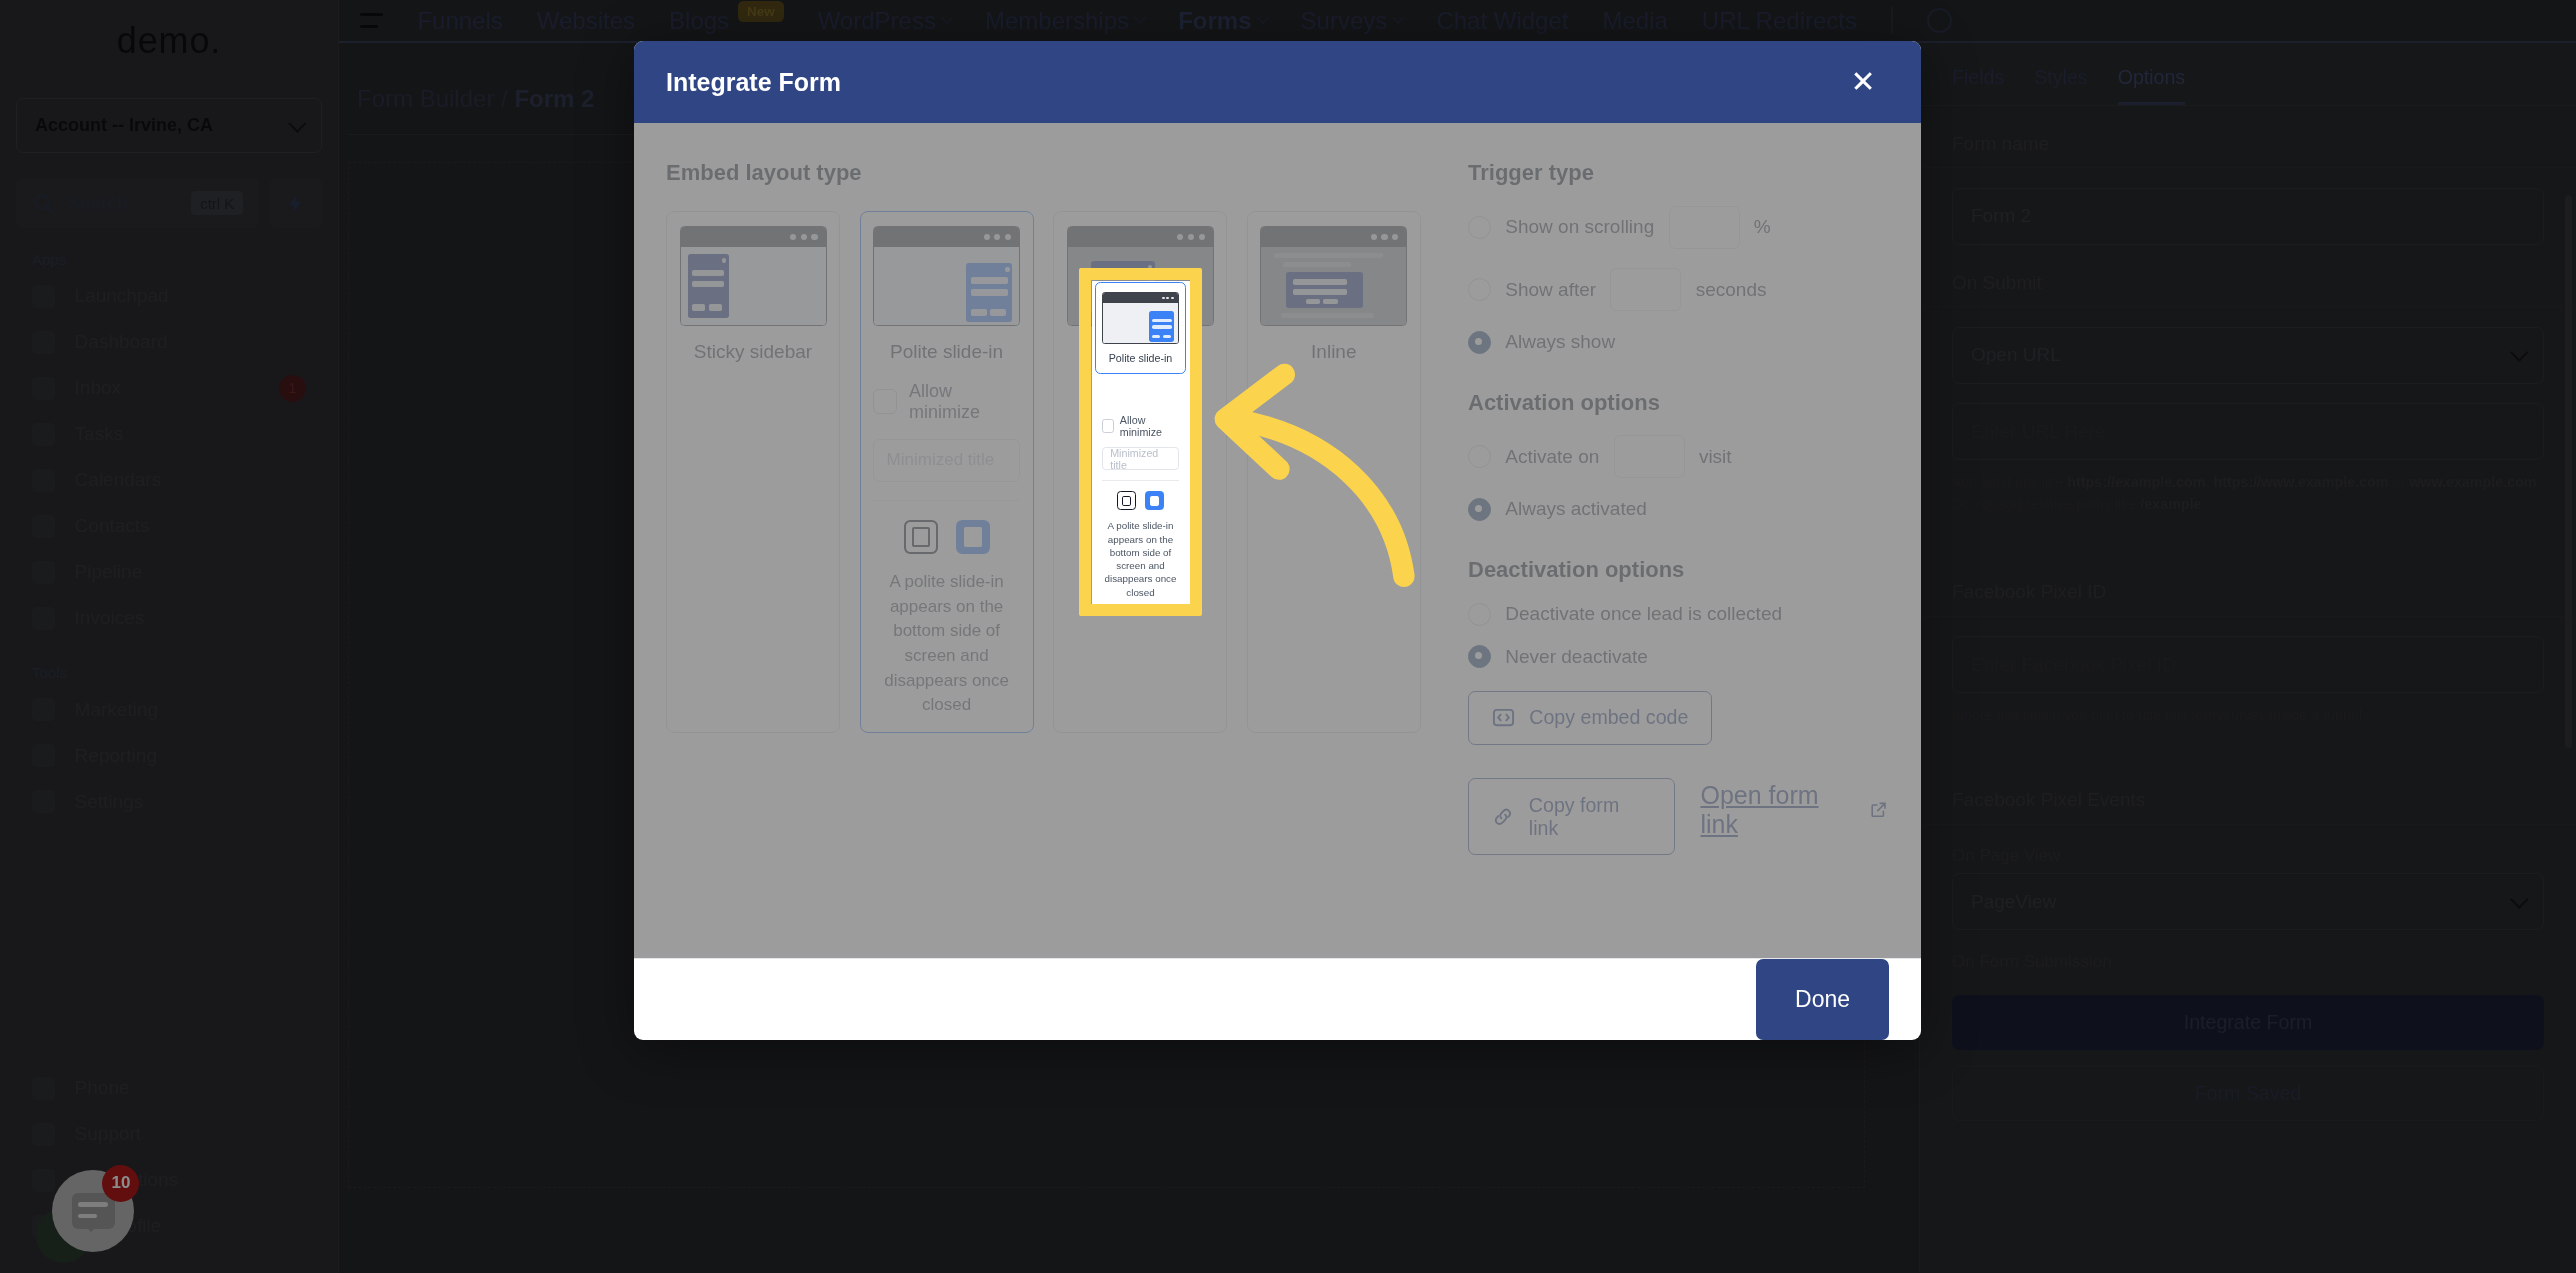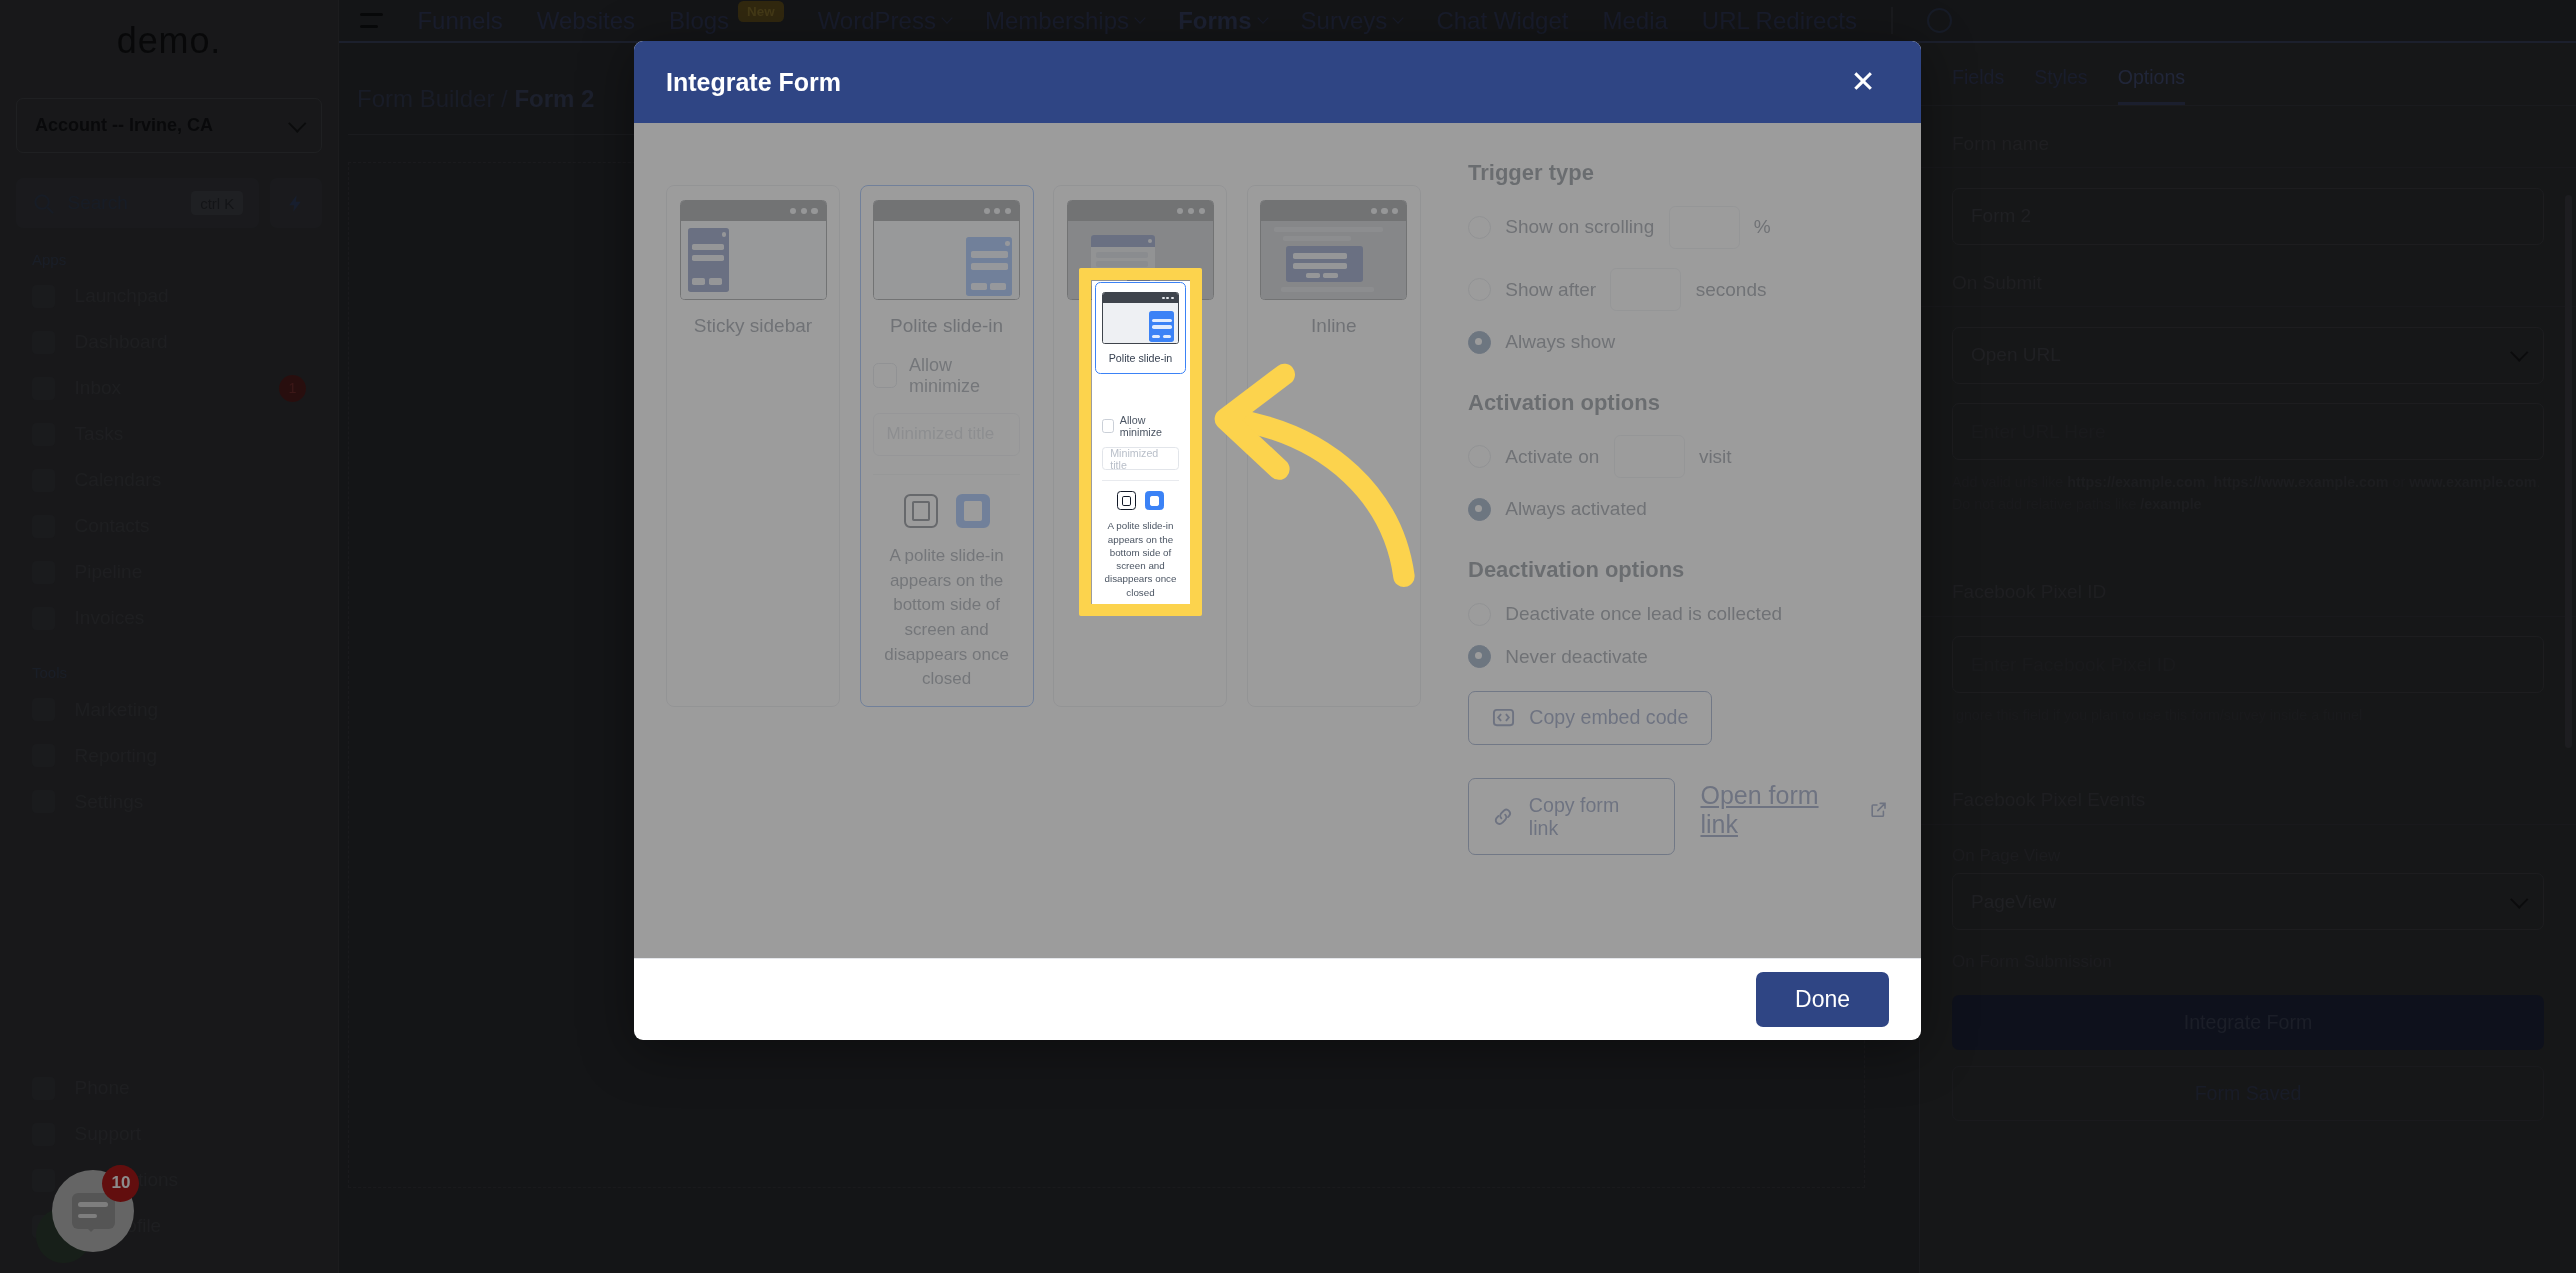--- a/index.html
+++ b/index.html
@@ -105,21 +105,21 @@
     position: absolute; left: 634px; top: 41px; width: 1287px; height: 999px;
     background: #ffffff; border-radius: 9px; overflow: hidden;
     box-shadow: 0 9px 54px rgba(0,0,0,0.4);
   }
   .modal-head { height: 82px; background: #2f4584; display: flex; align-items: center;
                 justify-content: space-between; padding: 0 32px; }
   .modal-title { color: #ffffff; font-size: 25px; font-weight: 700; }
   .modal-x { width: 52px; height: 52px; border-radius: 7.1px; display:flex; align-items:center; justify-content:center;
              color:#fff; font-size: 30px; line-height: 1; }
   .modal-body { position: relative; height: 835px; display: flex; padding: 37px 32px 0 32px; gap: 25px; }
-  .modal-foot { height: 82px; border-top: 0.9px solid #e5e7eb; display: flex; align-items: center;
+  .modal-foot { height: 82px; border-top: 0.9px solid #e5e7eb; display: flex; 
                 justify-content: flex-end; padding: 0 32px; }
   .done-btn { background: #2f4584; color: #fff; font-size: 23px; font-weight: 400;
               padding: 14.3px 39px; border-radius: 7.1px; border: none; }
 
   .col-left { width: 777px; }
   .col-right { width: 420px; }
 
   .h-sec { font-size: 22px; font-weight: 700; color: #1f2937; }
   .sub-sec { font-size: 18px; color: #4b5563; margin-top: 9px; }
 
@@ -389,20 +389,21 @@
 
   <div class="modal">
     <div class="modal-head">
       <div class="modal-title">Integrate Form</div>
       <div class="modal-x">✕</div>
     </div>
 
     <div class="modal-body">
 
       <div class="col-left">
+        <div class="h-sec">Embed layout type</div>
 
         <div class="cards">
 
           <div class="card">
             <div class="thumb">
               <div class="bar">
                   <span class="dot"></span>
                   <span class="dot"></span>
                   <span class="dot"></span>
                 </div>

